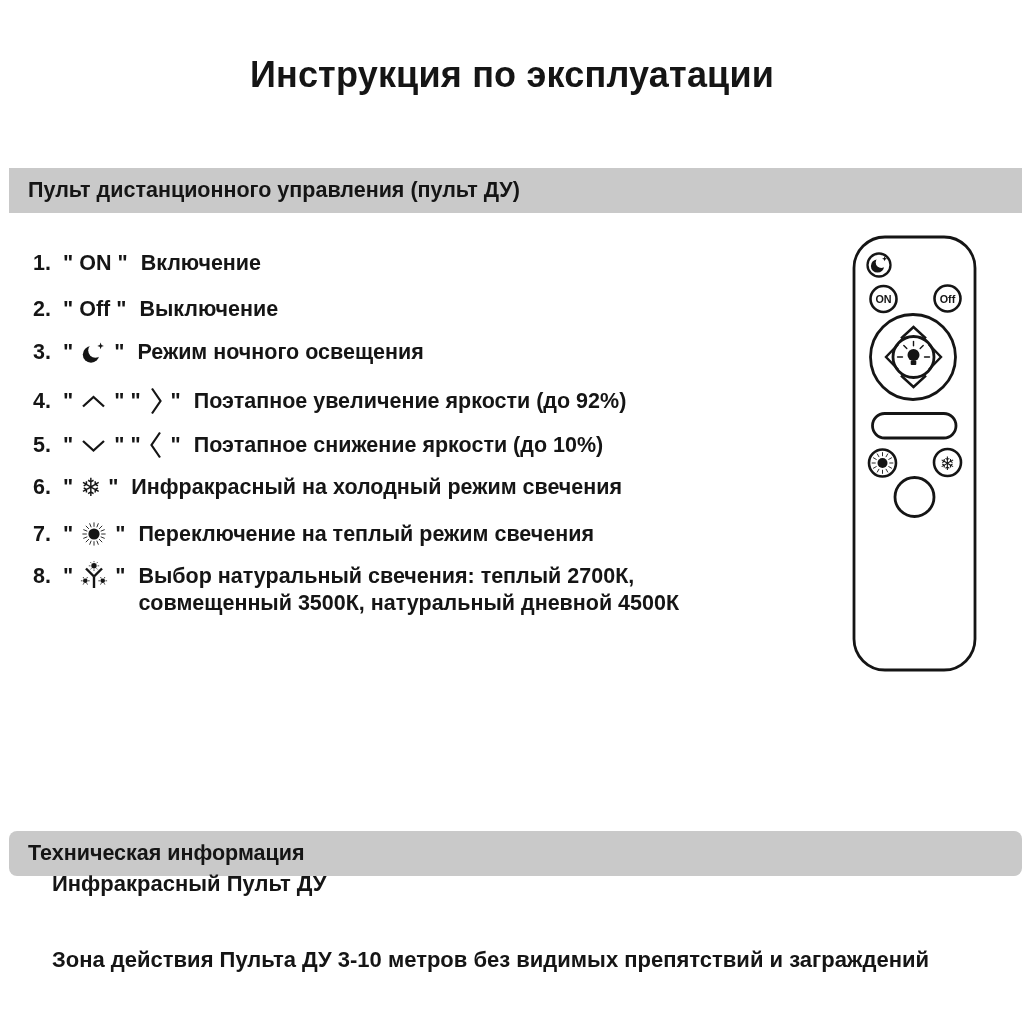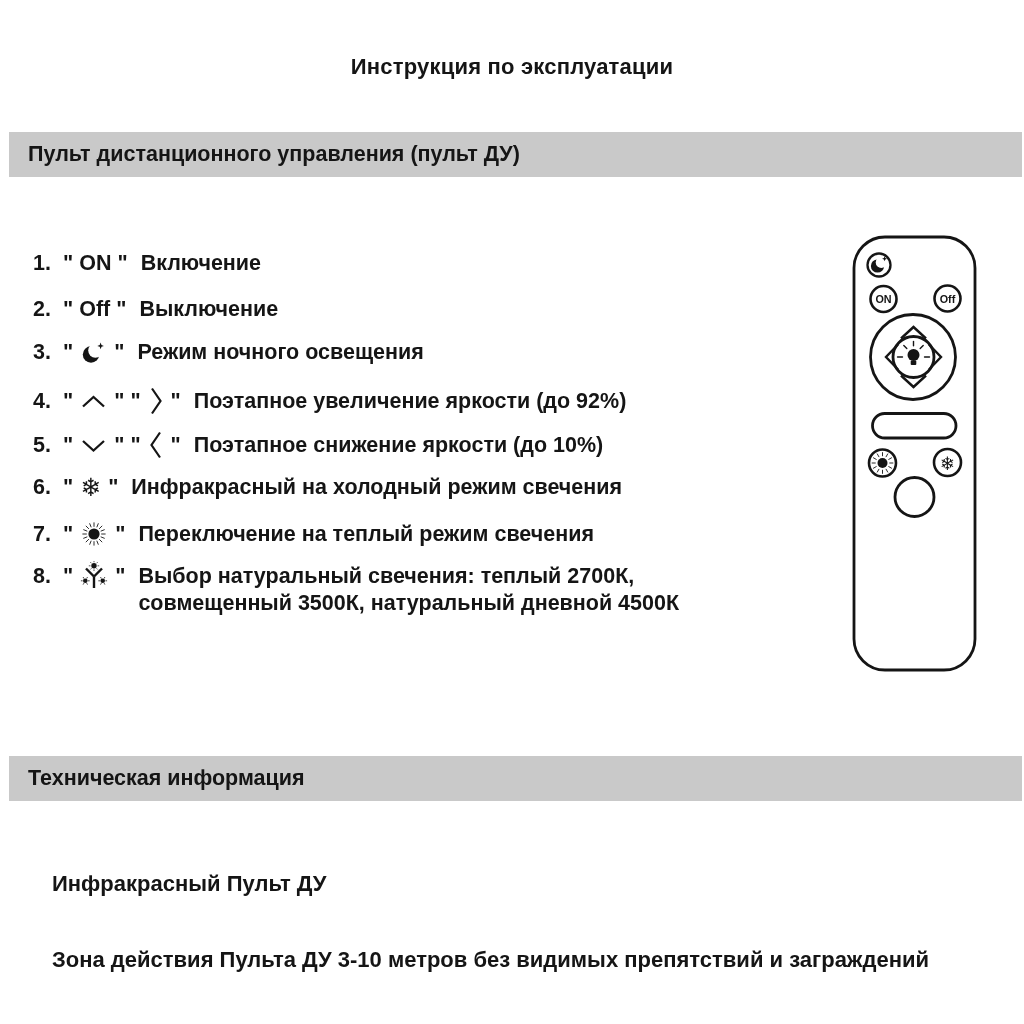--- a/index.html
+++ b/index.html
@@ -4,29 +4,29 @@
 <style>
   html,body{margin:0;padding:0;}
   body{
     width:1024px;height:1024px;background:#ffffff;
     font-family:"Liberation Sans",sans-serif;
     color:#151515;font-weight:bold;
   }
   .page{position:relative;width:1024px;height:1024px;overflow:hidden;background:#fff;}
   .title{
     position:absolute;top:54px;left:0;width:100%;
-    text-align:center;font-size:22px;margin:0;letter-spacing:.2px;
+    text-align:center;font-size:36px;margin:0;letter-spacing:.2px;
   }
   .section-bar{
     position:absolute;left:9px;width:1013px;height:45px;
     background:#c9c9c9;display:flex;align-items:center;
     padding-left:19px;box-sizing:border-box;font-size:21.5px;
   }
   .bar1{top:132px;}
-  .bar2{top:756px;}
+  .bar2{top:831px;border-radius:8px;}
   .inst-row{
     position:absolute;left:33px;display:flex;align-items:center;
     font-size:21.5px;line-height:27px;
   }
   .inst-row.multi{align-items:flex-start;}
   .num{width:27px;flex-shrink:0;}
   .q{margin:0 3px;}
   .qv{margin:0 3px;}
   .icon-wrap{display:flex;align-items:center;margin:0 4px;}
   .inst-row.multi .icon-wrap{margin-top:-2px;}
@@ -40,21 +40,21 @@
   svg text{font-family:"Liberation Sans",sans-serif;}
   svg .flake-text{font-family:"DejaVu Sans",sans-serif;}
 </style>
 </head>
 <body>
 
 <div class="page">
 
   <h1 class="title">Инструкция по эксплуатации</h1>
 
-  <div class="section-bar bar1" style="background: rgb(201, 201, 201);">
+  <div class="section-bar bar1" style="background: rgb(201, 201, 201); margin-top: 36px;">
     <span>Пульт дистанционного управления (пульт ДУ)</span>
   </div>
 
   <div id="instruction-list">
       <div class="inst-row" style="top: 250px;">
         <span class="num">1.</span>
         <span class="q">"</span>
         <span class="qv">ON</span>
         <span class="q">"</span>
         <span class="seg-text">Включение</span>

